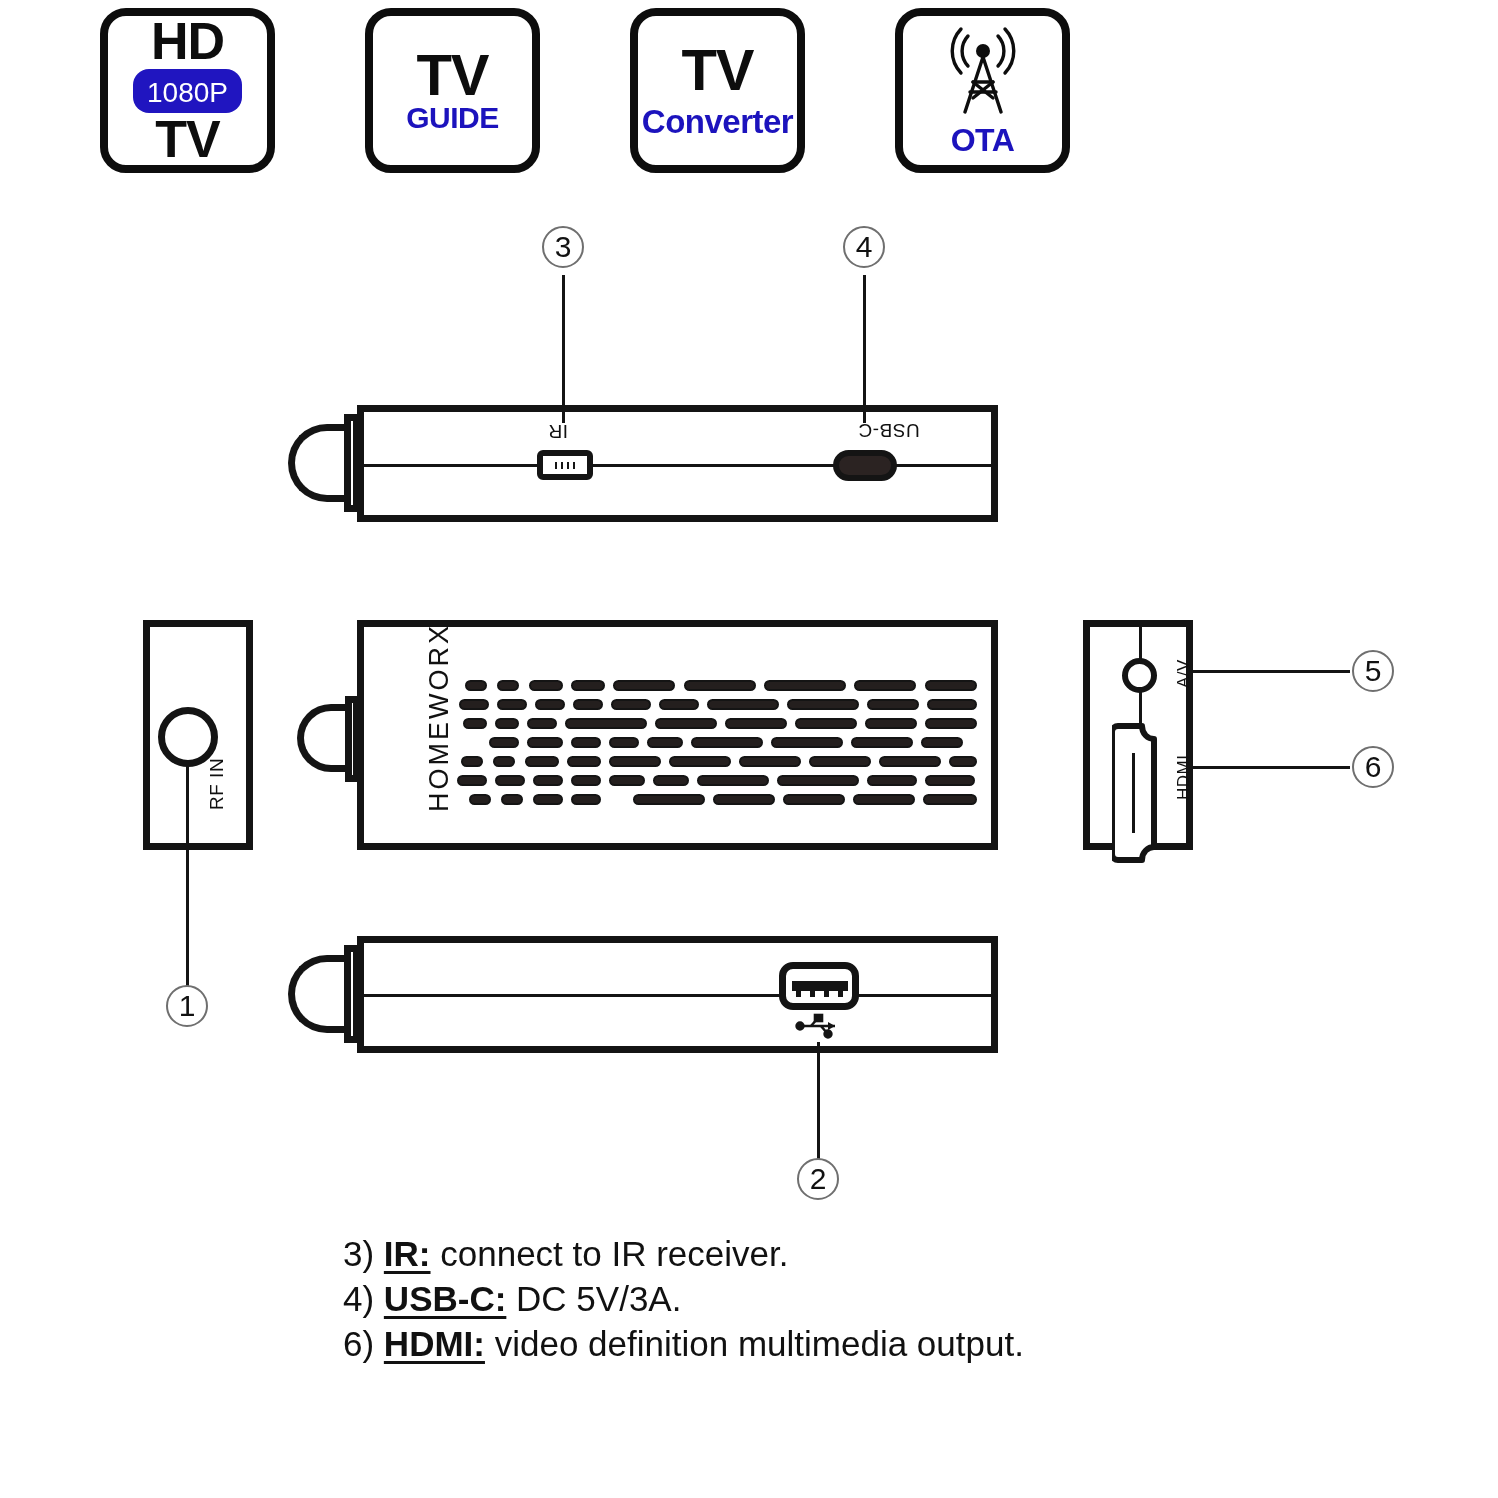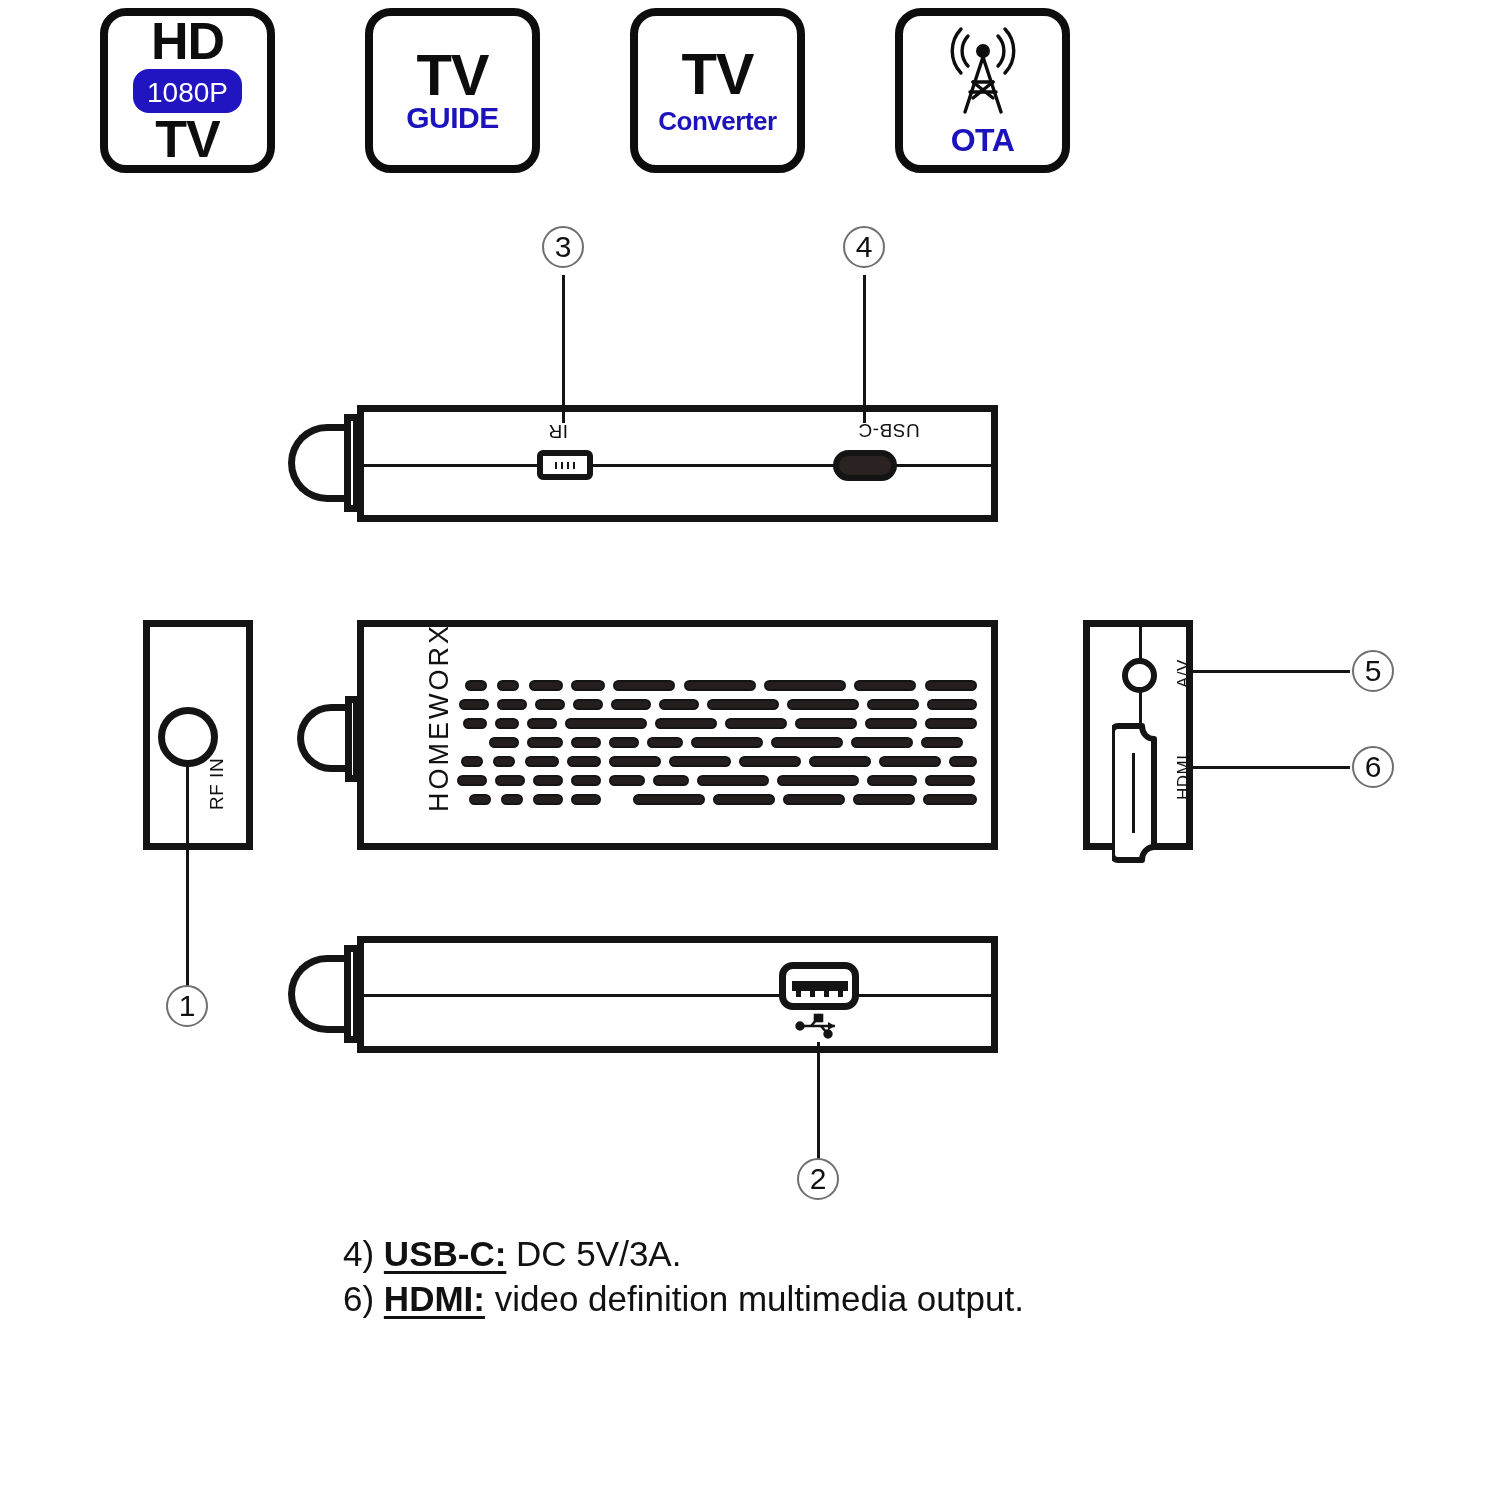--- a/index.html
+++ b/index.html
@@ -26,21 +26,21 @@
   .b-hd .big{font-size:52px;}
   .b-hd .pill{
     background:#2015c0;color:#fff;border-radius:16px;
     font-size:28px;font-weight:normal;padding:8px 14px 4px 14px;margin:3px 0;
     letter-spacing:0px;
   }
   .b-tvguide .big{font-size:58px;}
   .b-tvguide .sub{font-size:30px;margin-top:2px;}
   .b-usb .sub{font-size:22px;margin-top:6px;}
   .b-tvconv .big{font-size:58px;}
-  .b-tvconv .sub{font-size:26px;margin-top:8px;}
+  .b-tvconv .sub{font-size:33px;margin-top:8px;}
   .b-ota .sub{font-size:32px;margin-top:6px;}
 
   
   .ink{position:absolute;background:#141414;}
   .vline{width:3px;}
   .hline{height:3px;}
 
   .callout{
     position:absolute;width:42px;height:42px;border:2px solid #6f6f6f;
     border-radius:50%;display:flex;align-items:center;justify-content:center;
@@ -316,20 +316,24 @@
         </g>
       </svg>
     </span>
 
     <div class="ink vline" style="left:817px;top:1042px;height:124px;"></div>
     <div class="callout" style="left:797px;top:1158px;">2</div>
   </div>
 
   <div class="legend">
     <div class="legend-row">
+      <span>3)</span>
+      <span class="term">IR:</span><span> connect to IR receiver.</span>
+    </div>
+    <div class="legend-row">
       <span>4)</span>
       <span class="term">USB-C:</span><span> DC 5V/3A.</span>
     </div>
     <div class="legend-row">
       <span>6)</span>
       <span class="term">HDMI:</span><span> video definition multimedia output.</span>
     </div>
   </div>
 
 </div>

